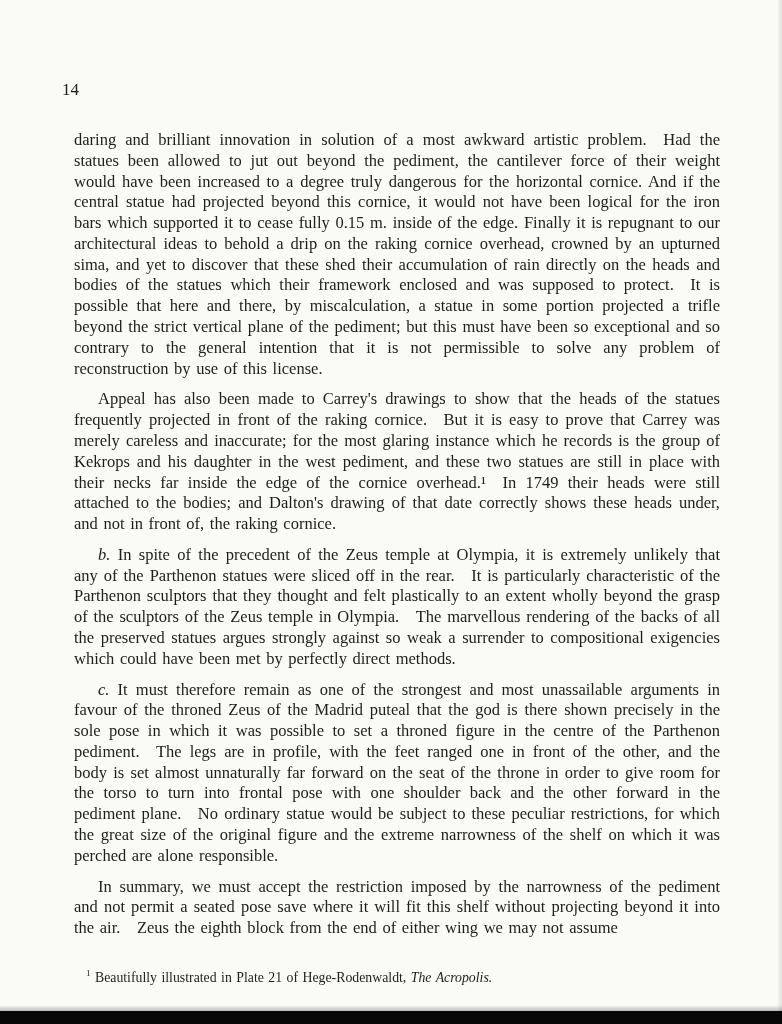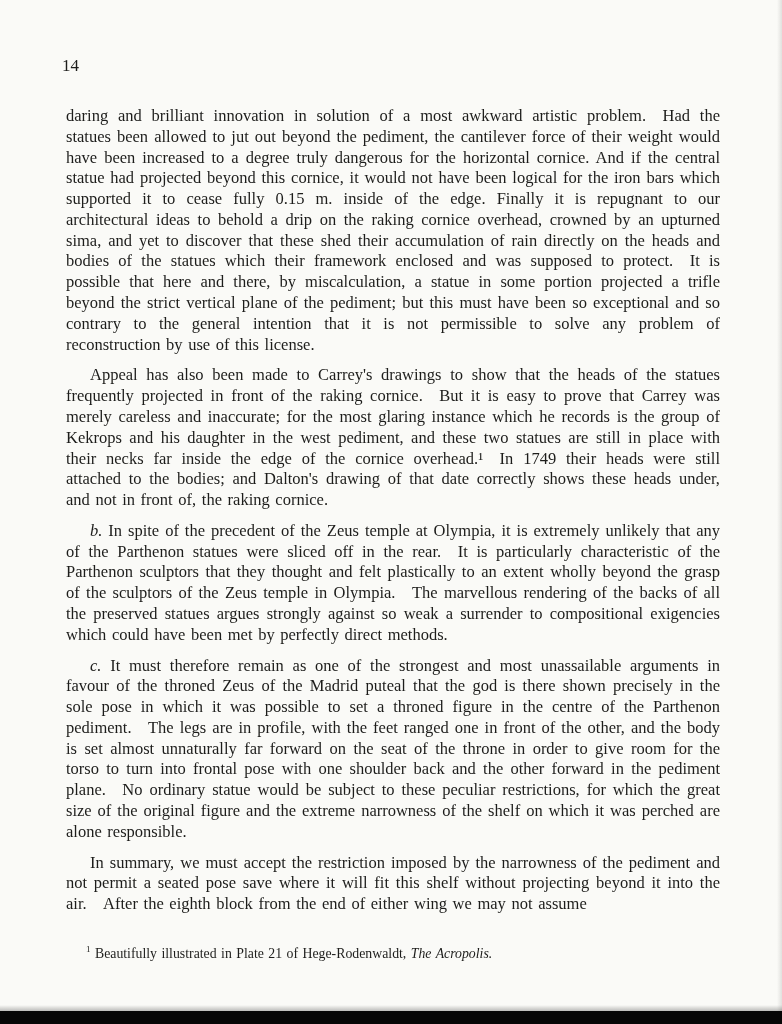--- a/index.html
+++ b/index.html
@@ -11,21 +11,21 @@
     height: 1024px;
     background: #fafaf7;
     position: relative;
     overflow: hidden;
     font-family: "Liberation Serif", serif;
     color: #1d1d1b;
   }
   .page {
     position: absolute;
     top: 0; left: 0; right: 0; bottom: 0;
-    padding: 56px 62px 0 62px;
+    padding: 80px 62px 0 62px;
     box-sizing: border-box;
   }
   .page-head {
     position: relative;
     height: 24px;
     font-size: 17px;
   }
   .page-number {
     position: absolute;
     left: 0;
@@ -40,21 +40,21 @@
     letter-spacing: 1.5px;
   }
   .body-text {
     margin-top: 26px;
     font-size: 16.5px;
     line-height: 1.26;
     word-spacing: 1.5px;
   }
   .para {
     text-align: justify;
-    margin: 0 0 10px 4px;
+    margin: 0 0 10px 12px;
   }
   .para.indent {
     text-indent: 24px;
   }
   .para .lead {
     font-style: italic;
   }
   .footnote {
     margin-top: 30px;
     font-size: 13.8px;
@@ -108,21 +108,21 @@
   <div class="body-text">
 
     <p class="para"><span>daring and brilliant innovation in solution of a most awkward artistic problem. Had the statues been allowed to jut out beyond the pediment, the cantilever force of their weight would have been increased to a degree truly dangerous for the horizontal cornice. And if the central statue had projected beyond this cornice, it would not have been logical for the iron bars which supported it to cease fully 0.15 m. inside of the edge. Finally it is repugnant to our architectural ideas to behold a drip on the raking cornice overhead, crowned by an upturned sima, and yet to discover that these shed their accumulation of rain directly on the heads and bodies of the statues which their framework enclosed and was supposed to protect. It is possible that here and there, by miscalculation, a statue in some portion projected a trifle beyond the strict vertical plane of the pediment; but this must have been so exceptional and so contrary to the general intention that it is not permissible to solve any problem of reconstruction by use of this license.</span></p>
 
     <p class="para indent"><span>Appeal has also been made to Carrey's drawings to show that the heads of the statues frequently projected in front of the raking cornice. But it is easy to prove that Carrey was merely careless and inaccurate; for the most glaring instance which he records is the group of Kekrops and his daughter in the west pediment, and these two statues are still in place with their necks far inside the edge of the cornice overhead.¹ In 1749 their heads were still attached to the bodies; and Dalton's drawing of that date correctly shows these heads under, and not in front of, the raking cornice.</span></p>
 
     <p class="para indent"><span class="lead">b.</span><span> In spite of the precedent of the Zeus temple at Olympia, it is extremely unlikely that any of the Parthenon statues were sliced off in the rear. It is particularly characteristic of the Parthenon sculptors that they thought and felt plastically to an extent wholly beyond the grasp of the sculptors of the Zeus temple in Olympia. The marvellous rendering of the backs of all the preserved statues argues strongly against so weak a surrender to compositional exigencies which could have been met by perfectly direct methods.</span></p>
 
     <p class="para indent"><span class="lead">c.</span><span> It must therefore remain as one of the strongest and most unassailable arguments in favour of the throned Zeus of the Madrid puteal that the god is there shown precisely in the sole pose in which it was possible to set a throned figure in the centre of the Parthenon pediment. The legs are in profile, with the feet ranged one in front of the other, and the body is set almost unnaturally far forward on the seat of the throne in order to give room for the torso to turn into frontal pose with one shoulder back and the other forward in the pediment plane. No ordinary statue would be subject to these peculiar restrictions, for which the great size of the original figure and the extreme narrowness of the shelf on which it was perched are alone responsible.</span></p>
 
-    <p class="para indent"><span>In summary, we must accept the restriction imposed by the narrowness of the pediment and not permit a seated pose save where it will fit this shelf without projecting beyond it into the air. After the eighth block from the end of either wing we may not assume</span></p>
+    <p class="para indent"><span>In summary, we must accept the restriction imposed by the narrowness of the pediment and not permit a seated pose save where it will fit this shelf without projecting beyond it into the air. Zeus the eighth block from the end of either wing we may not assume</span></p>
 
   </div>
 
   <div class="footnote">
     <sup>1</sup><span> Beautifully illustrated in Plate 21 of Hege-Rodenwaldt, </span><span class="work-title">The Acropolis.</span>
   </div>
 
 </div>
 
 <div class="scan-edge-right"></div>

